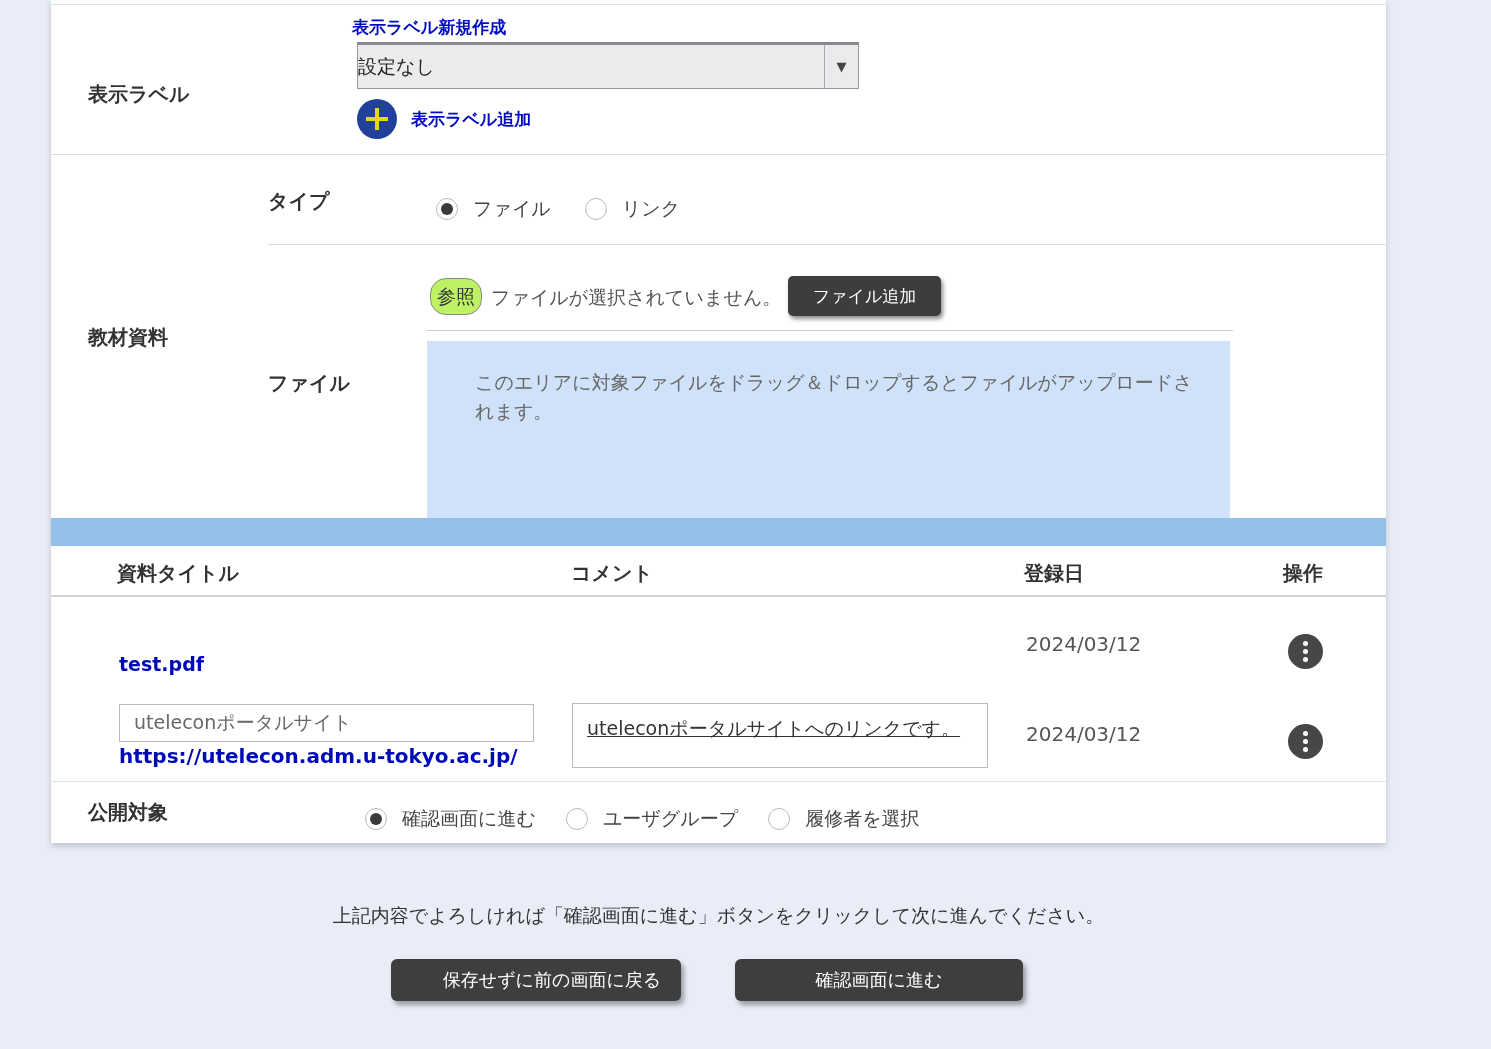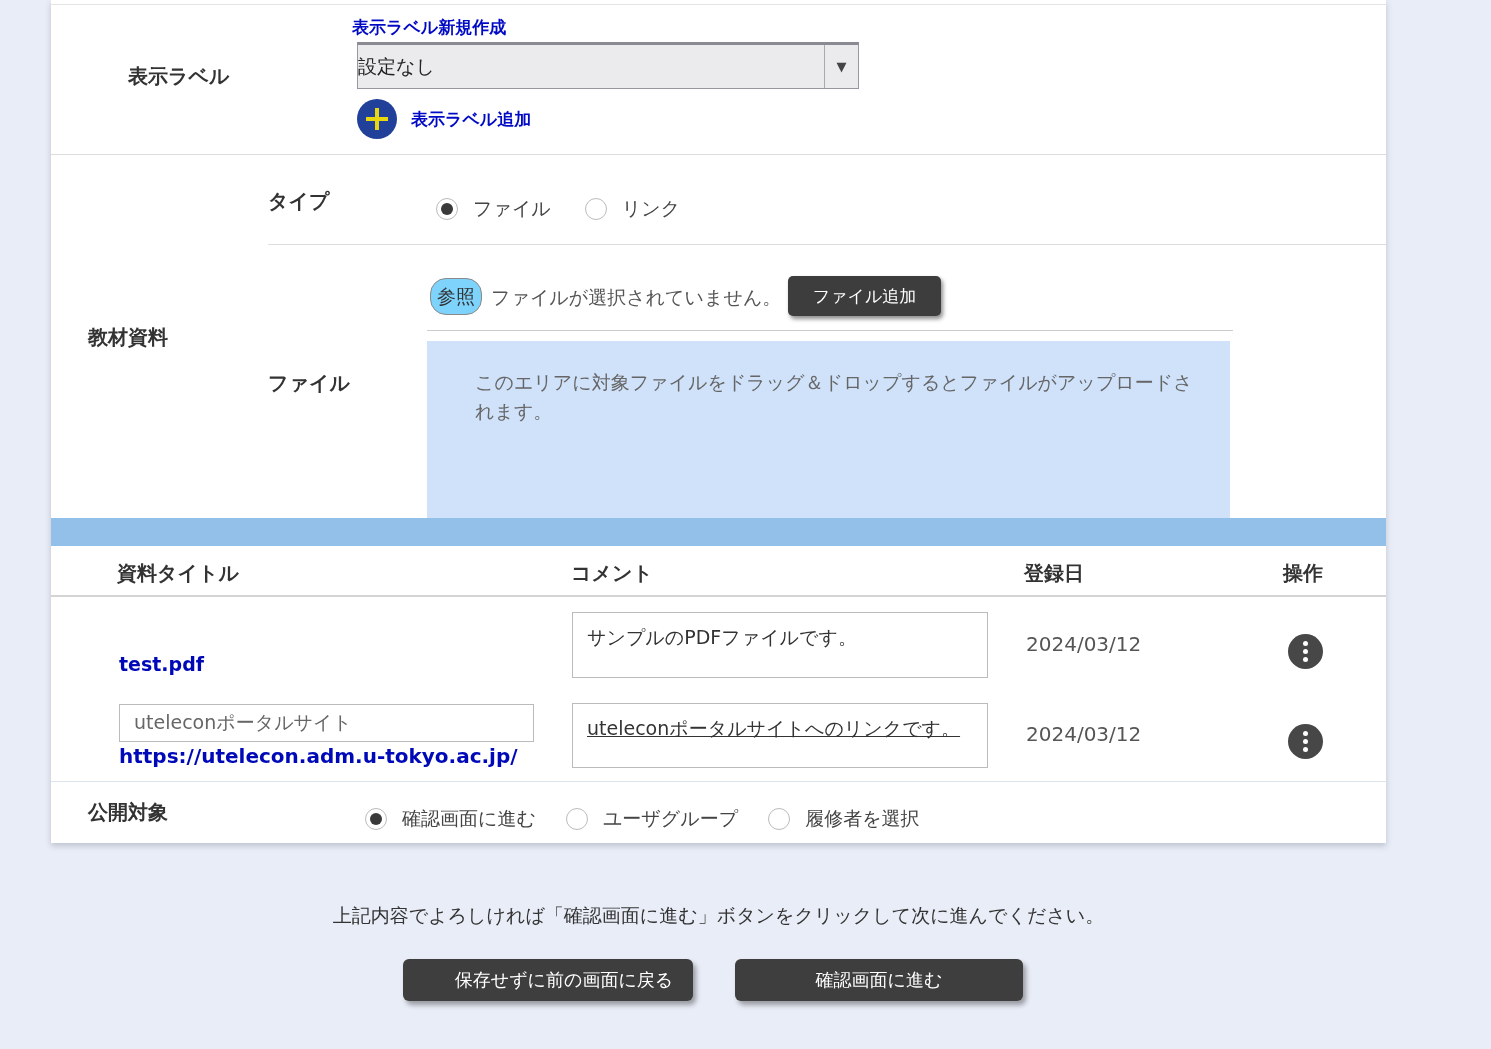--- a/index.html
+++ b/index.html
@@ -58,21 +58,21 @@
   }
   .radio-circle.checked::after {
     content:""; position:absolute; left:4px; top:4px; width:12px; height:12px;
     border-radius:50%; background:#3a3a3a;
   }
   .radio-label { font-size:19px; color:#444; margin-left:15px; }
 
   
   .browse-btn {
     position:absolute; left:379px; top:278px; width:52px; height:37px;
-    border:1px solid #8a8a8a; border-radius:16px; background:#7dd3fc;
+    border:1px solid #8a8a8a; border-radius:16px; background:#bef264;
     font-size:19px; color:#333; font-family:inherit;
   }
   .no-file-text { position:absolute; left:440px; top:285px; font-size:19px; color:#555; }
   .add-file-btn {
     position:absolute; left:737px; top:276px; width:153px; height:40px;
     background:#3d3d3d; color:#fff; border:none; border-radius:5px;
     font-size:17px; font-family:inherit;
     box-shadow:2px 3px 4px rgba(0,0,0,0.45);
   }
   .upload-hairline { position:absolute; left:376px; top:330px; width:806px; height:1px; background:#ccc; }
@@ -112,30 +112,30 @@
   .footer-note {
     position:absolute; left:51px; top:903px; width:1335px; text-align:center;
     font-size:19px; color:#333;
   }
   .dark-btn {
     position:absolute; top:959px; height:42px;
     background:#3e3e3e; color:#fff; border:none; border-radius:6px;
     font-size:18px; font-family:inherit;
     box-shadow:3px 4px 5px rgba(0,0,0,0.35);
   }
-  .btn-back { left:403px; width:290px;padding-left:32px; }
+  .btn-back { left:391px; width:290px;padding-left:32px; }
   .btn-next { left:735px; width:288px; }
 </style>
 </head>
 <body>
 
 <div class="panel">
   <div class="hairline-top"></div>
 
-  <div class="side-label lbl" style="top:63px;margin-left:40px;">表示ラベル</div>
+  <div class="side-label lbl" style="top:81px;">表示ラベル</div>
 
   <a class="create-link" href="#">表示ラベル新規作成</a>
 
   <div class="select-box">
     <span class="select-value">設定なし</span>
     <span class="select-arrow-box">
       <span>▼</span>
     </span>
   </div>
 
@@ -176,23 +176,20 @@
 
   <div class="blue-band"></div>
 
   <span class="thead-cell" style="left:66px;  top:560px;">資料タイトル</span>
   <span class="thead-cell" style="left:520px; top:560px;">コメント</span>
   <span class="thead-cell" style="left:973px; top:560px;">登録日</span>
   <span class="thead-cell" style="left:1232px; top:560px;">操作</span>
   <div class="thead-border"></div>
 
   <a class="file-link" style="top:653px;" href="#">test.pdf</a>
-  <div class="comment-box" style="top:612px; height:66px;">
-    <span>サンプルのPDFファイルです。</span>
-  </div>
   <span class="date-cell" style="top:632px;">2024/03/12</span>
   <button class="kebab" style="top:634px;">
     <i></i>
       <i></i>
       <i></i>
   </button>
 
   <input class="title-input" style="top: 704px; height: 38px;" value="uteleconポータルサイト">
   <a class="file-link" style="top:744px; font-size:20px;" href="#">https://utelecon.adm.u-tokyo.ac.jp/</a>
   <div class="comment-box" style="top:703px; height:65px;text-decoration:underline;">

